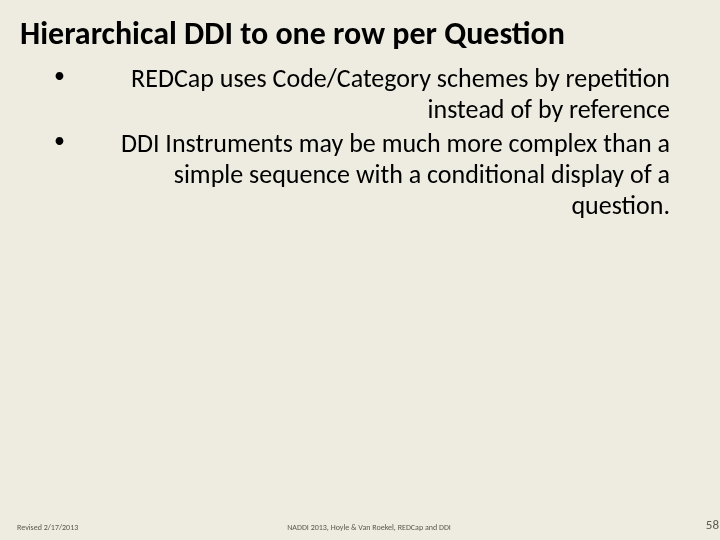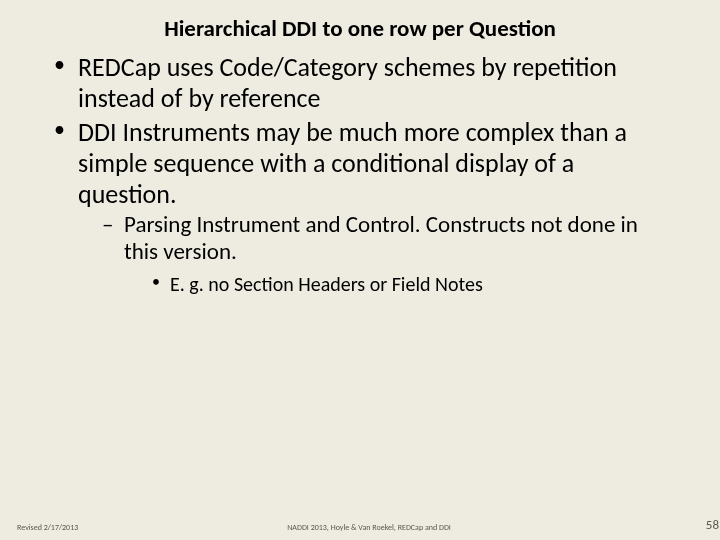--- a/index.html
+++ b/index.html
@@ -1,27 +1,27 @@
 <!DOCTYPE html>
 <html><head>
 <meta charset="utf-8">
 <style>
-  * { margin: 0; padding: 0; box-sizing: border-box; }
+  * { margin: 0; padding: 0; box-sizing: border-box; text-align: right; }
   body {
     width: 720px;
     height: 540px;
     background: #eeece1;
     font-family: Calibri, "Segoe UI", Arial, sans-serif;
     color: #000;
     position: relative;
     overflow: hidden;
   }
   .title {
-    font-size: 23px;
-    text-align: center;
+    font-size: 32px;
+    text-align: left;
     padding: 14px 20px 4px;
     letter-spacing: 0;
   }
   .content {
     padding: 6px 50px 0 50px;
   }
   ul, ol { list-style: none; }
   .lvl1 > li {
     font-size: 26px;
     line-height: 1.18;
@@ -94,26 +94,20 @@
 <body>
 
 <h1 class="title">Hierarchical DDI to one row per Question</h1>
 
 <div class="content">
   <ul class="lvl1">
     <li>REDCap uses Code/Category schemes by repetition instead of by reference</li>
     <li>
       <span>DDI Instruments may be much more complex than a simple sequence with a conditional display of a question.</span>
       <ul class="lvl2">
-        <li>
-          <span>Parsing Instrument and Control. Constructs not done in this version.</span>
-          <ul class="lvl3">
-            <li>E. g. no Section Headers or Field Notes</li>
-          </ul>
-        </li>
       </ul>
     </li>
   </ul>
 </div>
 
 <div class="footer">
   <span>Revised 2/17/2013</span>
   <span class="footer-center">NADDI 2013, Hoyle &amp; Van Roekel, REDCap and DDI</span>
   <span class="slidenum">58</span>
 </div>

